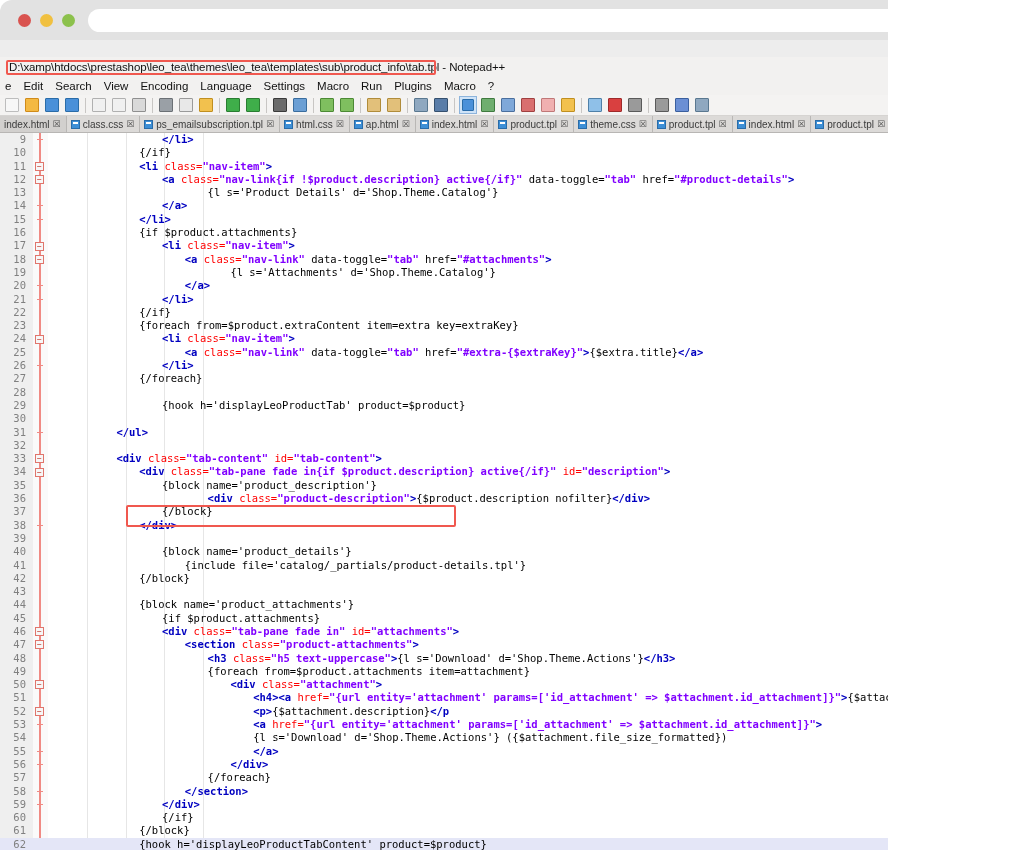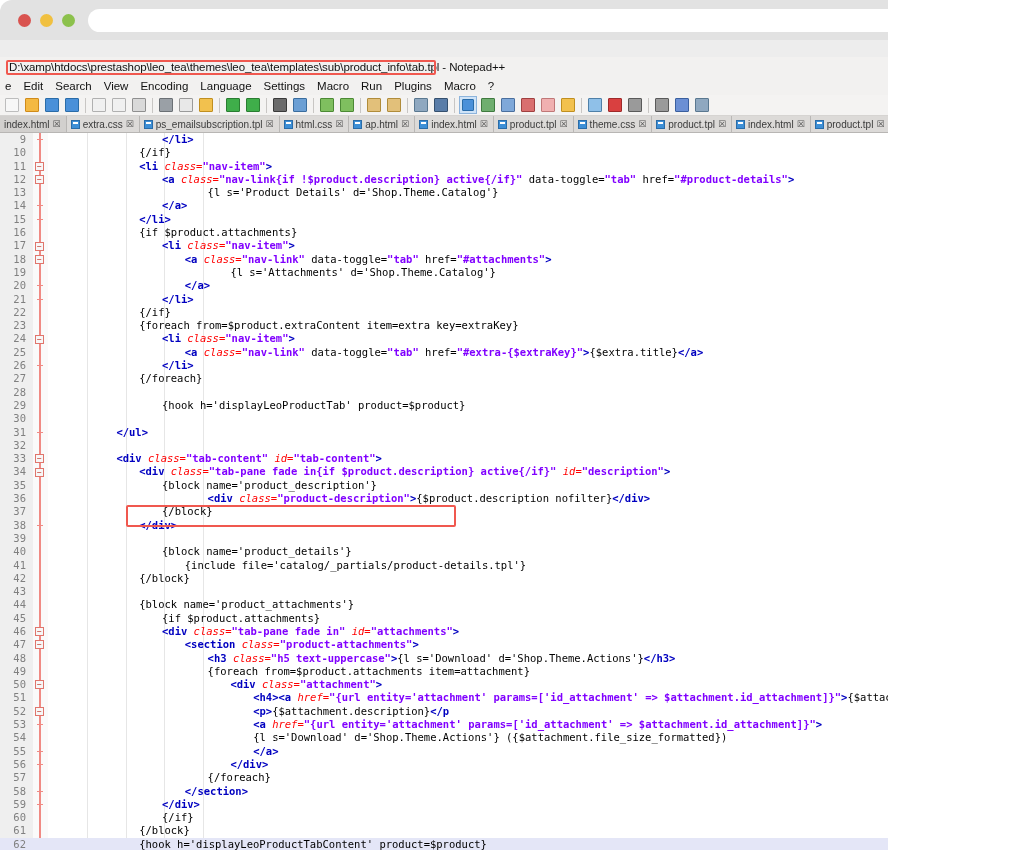--- a/index.html
+++ b/index.html
@@ -109,21 +109,21 @@
   }
   .ln .tick { position:absolute; left:37px; top:6px; width:6px; height:1px; background:#f08a84; }
 
   
   .guides { position:absolute; left:0; top:0; width:1024px; height:100%; pointer-events:none; }
   .guides span { position:absolute; top:0; width:1px; height:100%; background:#e6e6e6; }
 
   
   .t  { color:#000000; }           
   .tg { color:#0000c0; font-weight:bold; }  
-  .at { color:#ff0000;font-style:italic; }           
+  .at { color:#ff0000; }           
   .vl { color:#8000ff; font-weight:bold; }  
   .sm { color:#000000; font-weight:normal; }
 
   
   .hl {
     position:absolute; border:2.5px solid #f0584f; border-radius:2px;
     pointer-events:none;
   }
 
   
@@ -277,21 +277,21 @@
 
     <div class="tabbar" id="tabbar">
         <div class="tab first">
           <span>index.html</span>
           <span class="xicon">☒</span>
         </div>
         <div class="tab">
           <span class="ficon">
             <i></i>
           </span>
-          <span>extra.css</span>
+          <span>class.css</span>
           <span class="xicon">☒</span>
         </div>
         <div class="tab">
           <span class="ficon">
             <i></i>
           </span>
           <span>ps_emailsubscription.tpl</span>
           <span class="xicon">☒</span>
         </div>
         <div class="tab">

